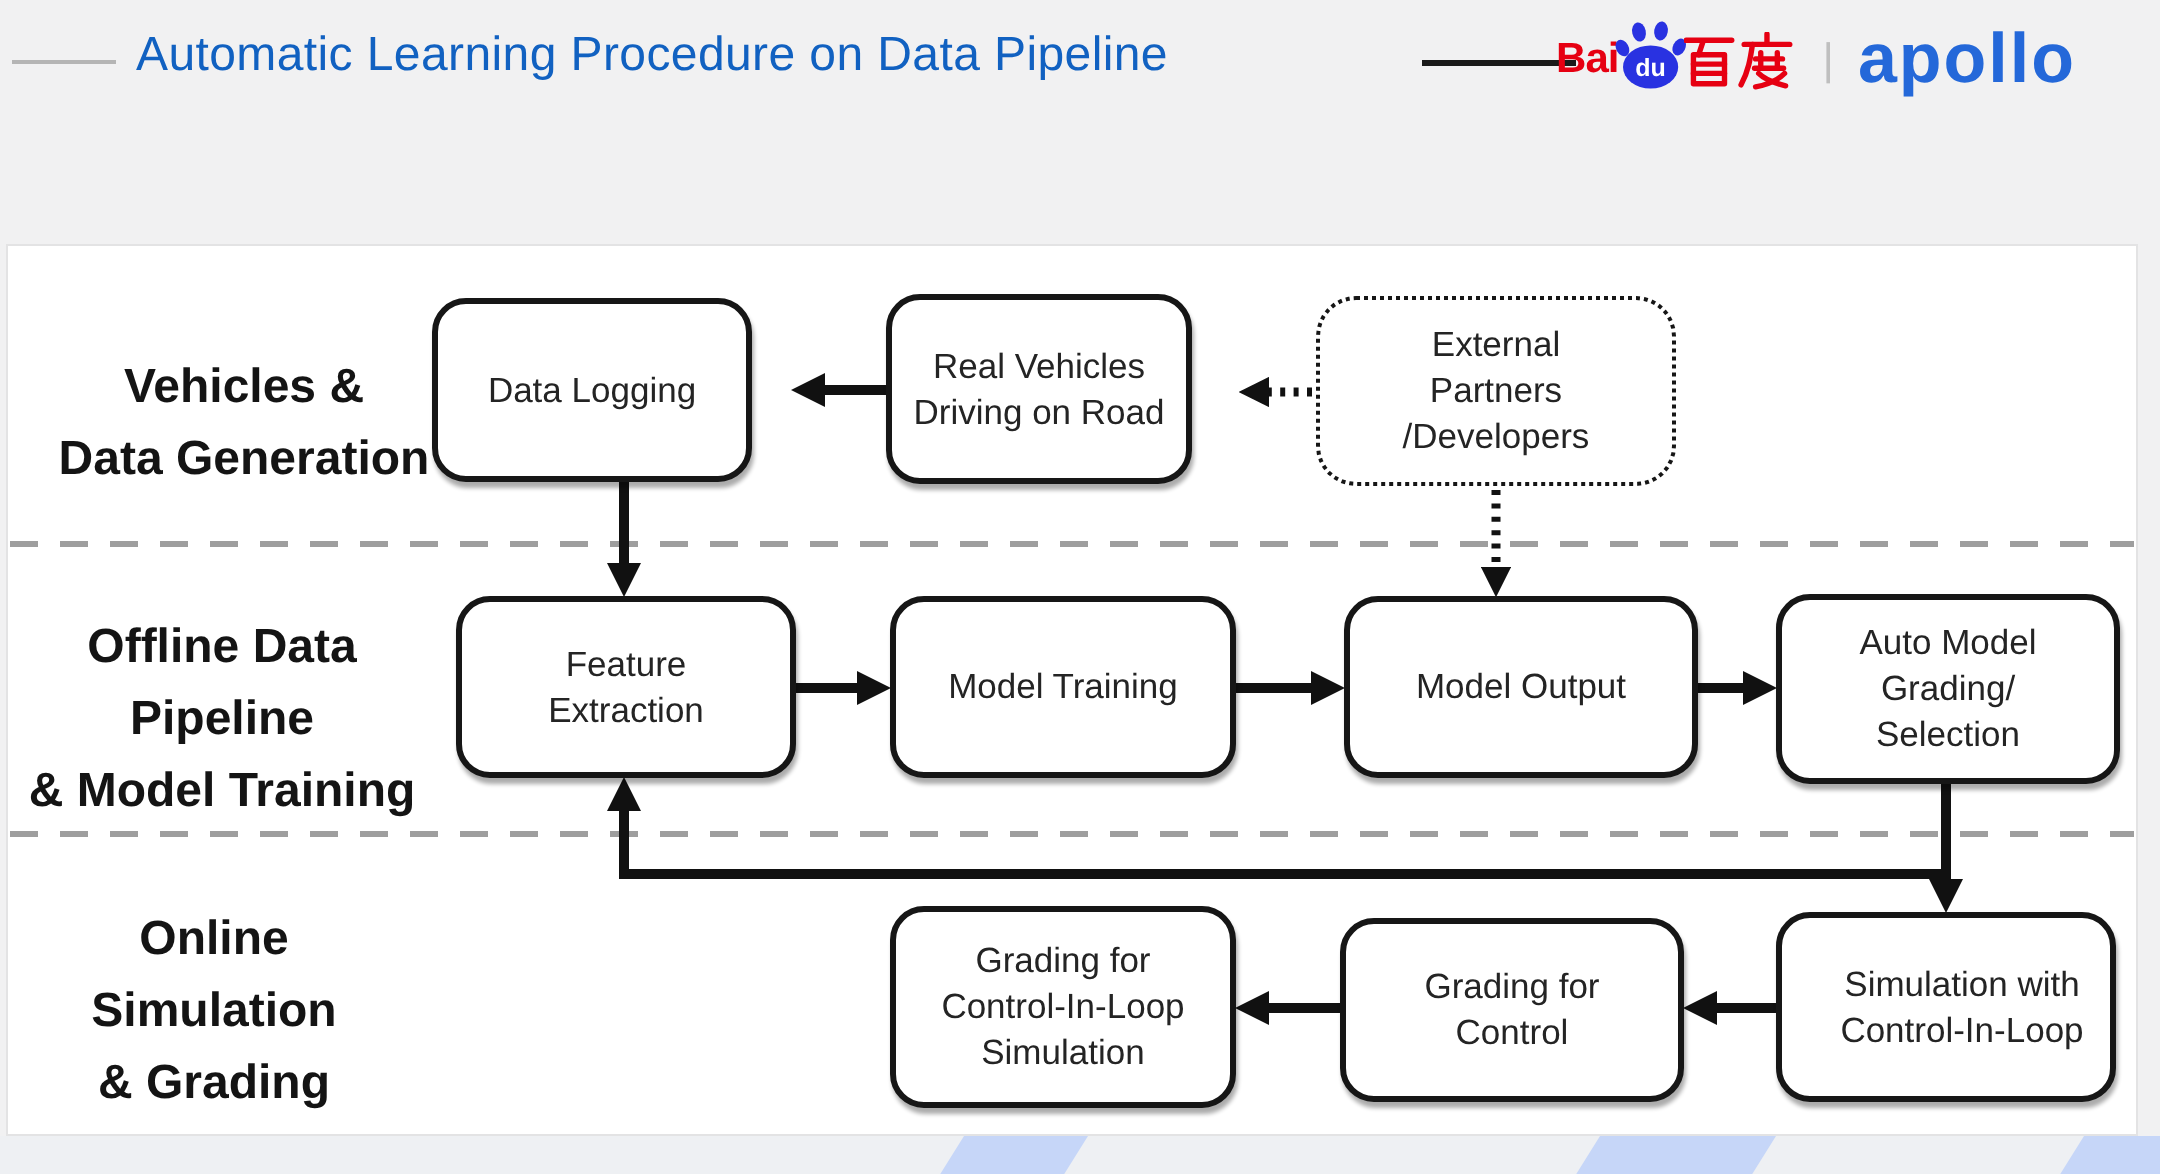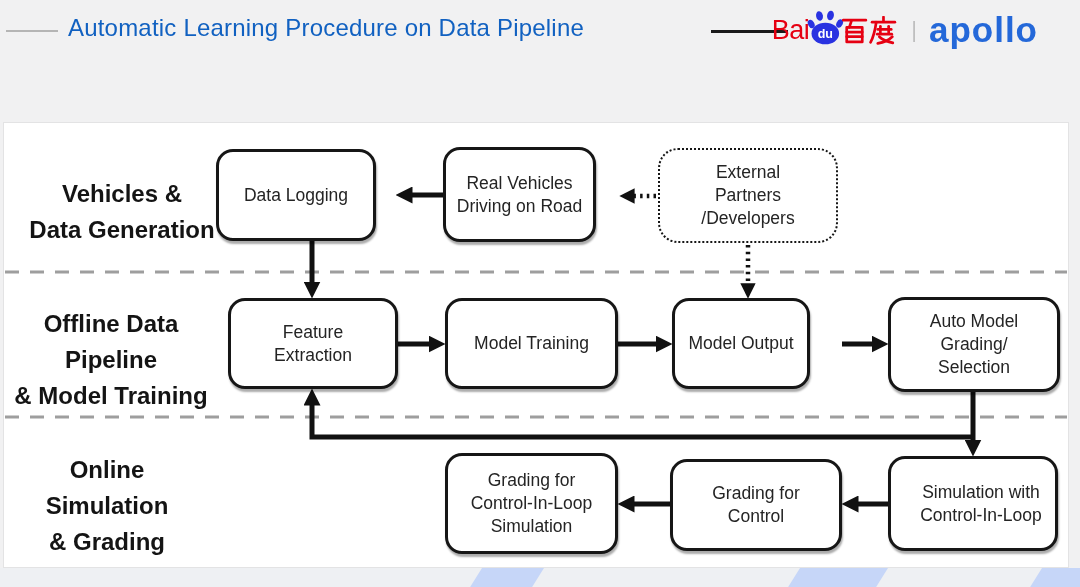--- a/index.html
+++ b/index.html
@@ -12,21 +12,21 @@
   body{
     width:1080px;height:587px;position:relative;overflow:hidden;
     background:var(--page-bg);
     font-family:"Liberation Sans","DejaVu Sans",sans-serif;
   }
   
   .title-rule-left{position:absolute;left:6px;top:30px;width:52px;height:2px;background:#b5b5b5;}
   .page-title{position:absolute;left:68px;top:14px;font-size:24px;font-weight:normal;color:var(--title-blue);letter-spacing:.2px;white-space:nowrap;}
   .title-rule-right{position:absolute;left:711px;top:30px;width:77px;height:2.5px;background:#1a1a1a;}
   .logo{position:absolute;top:12px;right:42px;display:flex;align-items:center;height:36px;}
-  .logo .bai{color:var(--baidu-red);font-weight:normal;font-size:27px;letter-spacing:-.5px;}
+  .logo .bai{color:var(--baidu-red);font-weight:bold;font-size:21px;letter-spacing:-.5px;}
   .logo .paw{margin:-6px -3px 0 -2px;}
   .logo .cn{margin-left:1px;}
   .logo .sep{color:#bfbfbf;font-size:22px;margin:0 12px 0 14px;font-weight:normal;}
   .logo .apollo{color:var(--apollo-blue);font-weight:bold;font-size:35px;letter-spacing:1px;}
   
   .panel{position:absolute;left:3px;top:122px;width:1066px;height:446px;background:var(--panel-bg);border:1px solid #e3e3e4;box-sizing:border-box;}
   svg.overlay{position:absolute;left:0;top:0;width:1080px;height:587px;pointer-events:none;}
   .divider{stroke:var(--divider-gray);stroke-width:3;stroke-dasharray:14 11;}
   .arrow{stroke:var(--arrow-black);stroke-width:5;fill:none;}
   .arrow.dotted{stroke-width:4.5;stroke-dasharray:2.5 4.2;stroke-linecap:butt;}
@@ -37,21 +37,21 @@
     display:flex;align-items:center;justify-content:center;text-align:center;
     font-size:17.5px;color:#242424;line-height:1.3;white-space:pre-line;
     box-shadow:1px 3px 2px rgba(0,0,0,.33);box-sizing:border-box;
   }
   .node.dotted{border-style:dotted;border-width:2.5px;box-shadow:none;border-radius:20px;}
   #n-data-logging{left:216px;top:149px;width:160px;height:92px;}
   #n-real-vehicles{left:443px;top:147px;width:153px;height:95px;}
   #n-external{left:658px;top:148px;width:180px;height:95px;}
   #n-feature{left:228px;top:298px;width:170px;height:91px;}
   #n-training{left:445px;top:298px;width:173px;height:91px;}
-  #n-output{left:672px;top:298px;width:138px;height:91px;}
+  #n-output{left:672px;top:298px;width:177px;height:91px;}
   #n-auto{left:888px;top:297px;width:172px;height:95px;}
   #n-grading-sim{left:445px;top:453px;width:173px;height:101px;}
   #n-grading-control{left:670px;top:459px;width:172px;height:92px;}
   #n-sim{left:888px;top:456px;width:170px;height:95px;padding-left:16px;}
   
   .lane-label{position:absolute;font-weight:bold;font-size:24px;color:var(--lane-text);text-align:center;white-space:pre-line;line-height:1.5;}
   #lane1{left:28px;top:176px;width:188px;}
   #lane2{left:12px;top:306px;width:198px;}
   #lane3{left:6px;top:452px;width:202px;}
   

